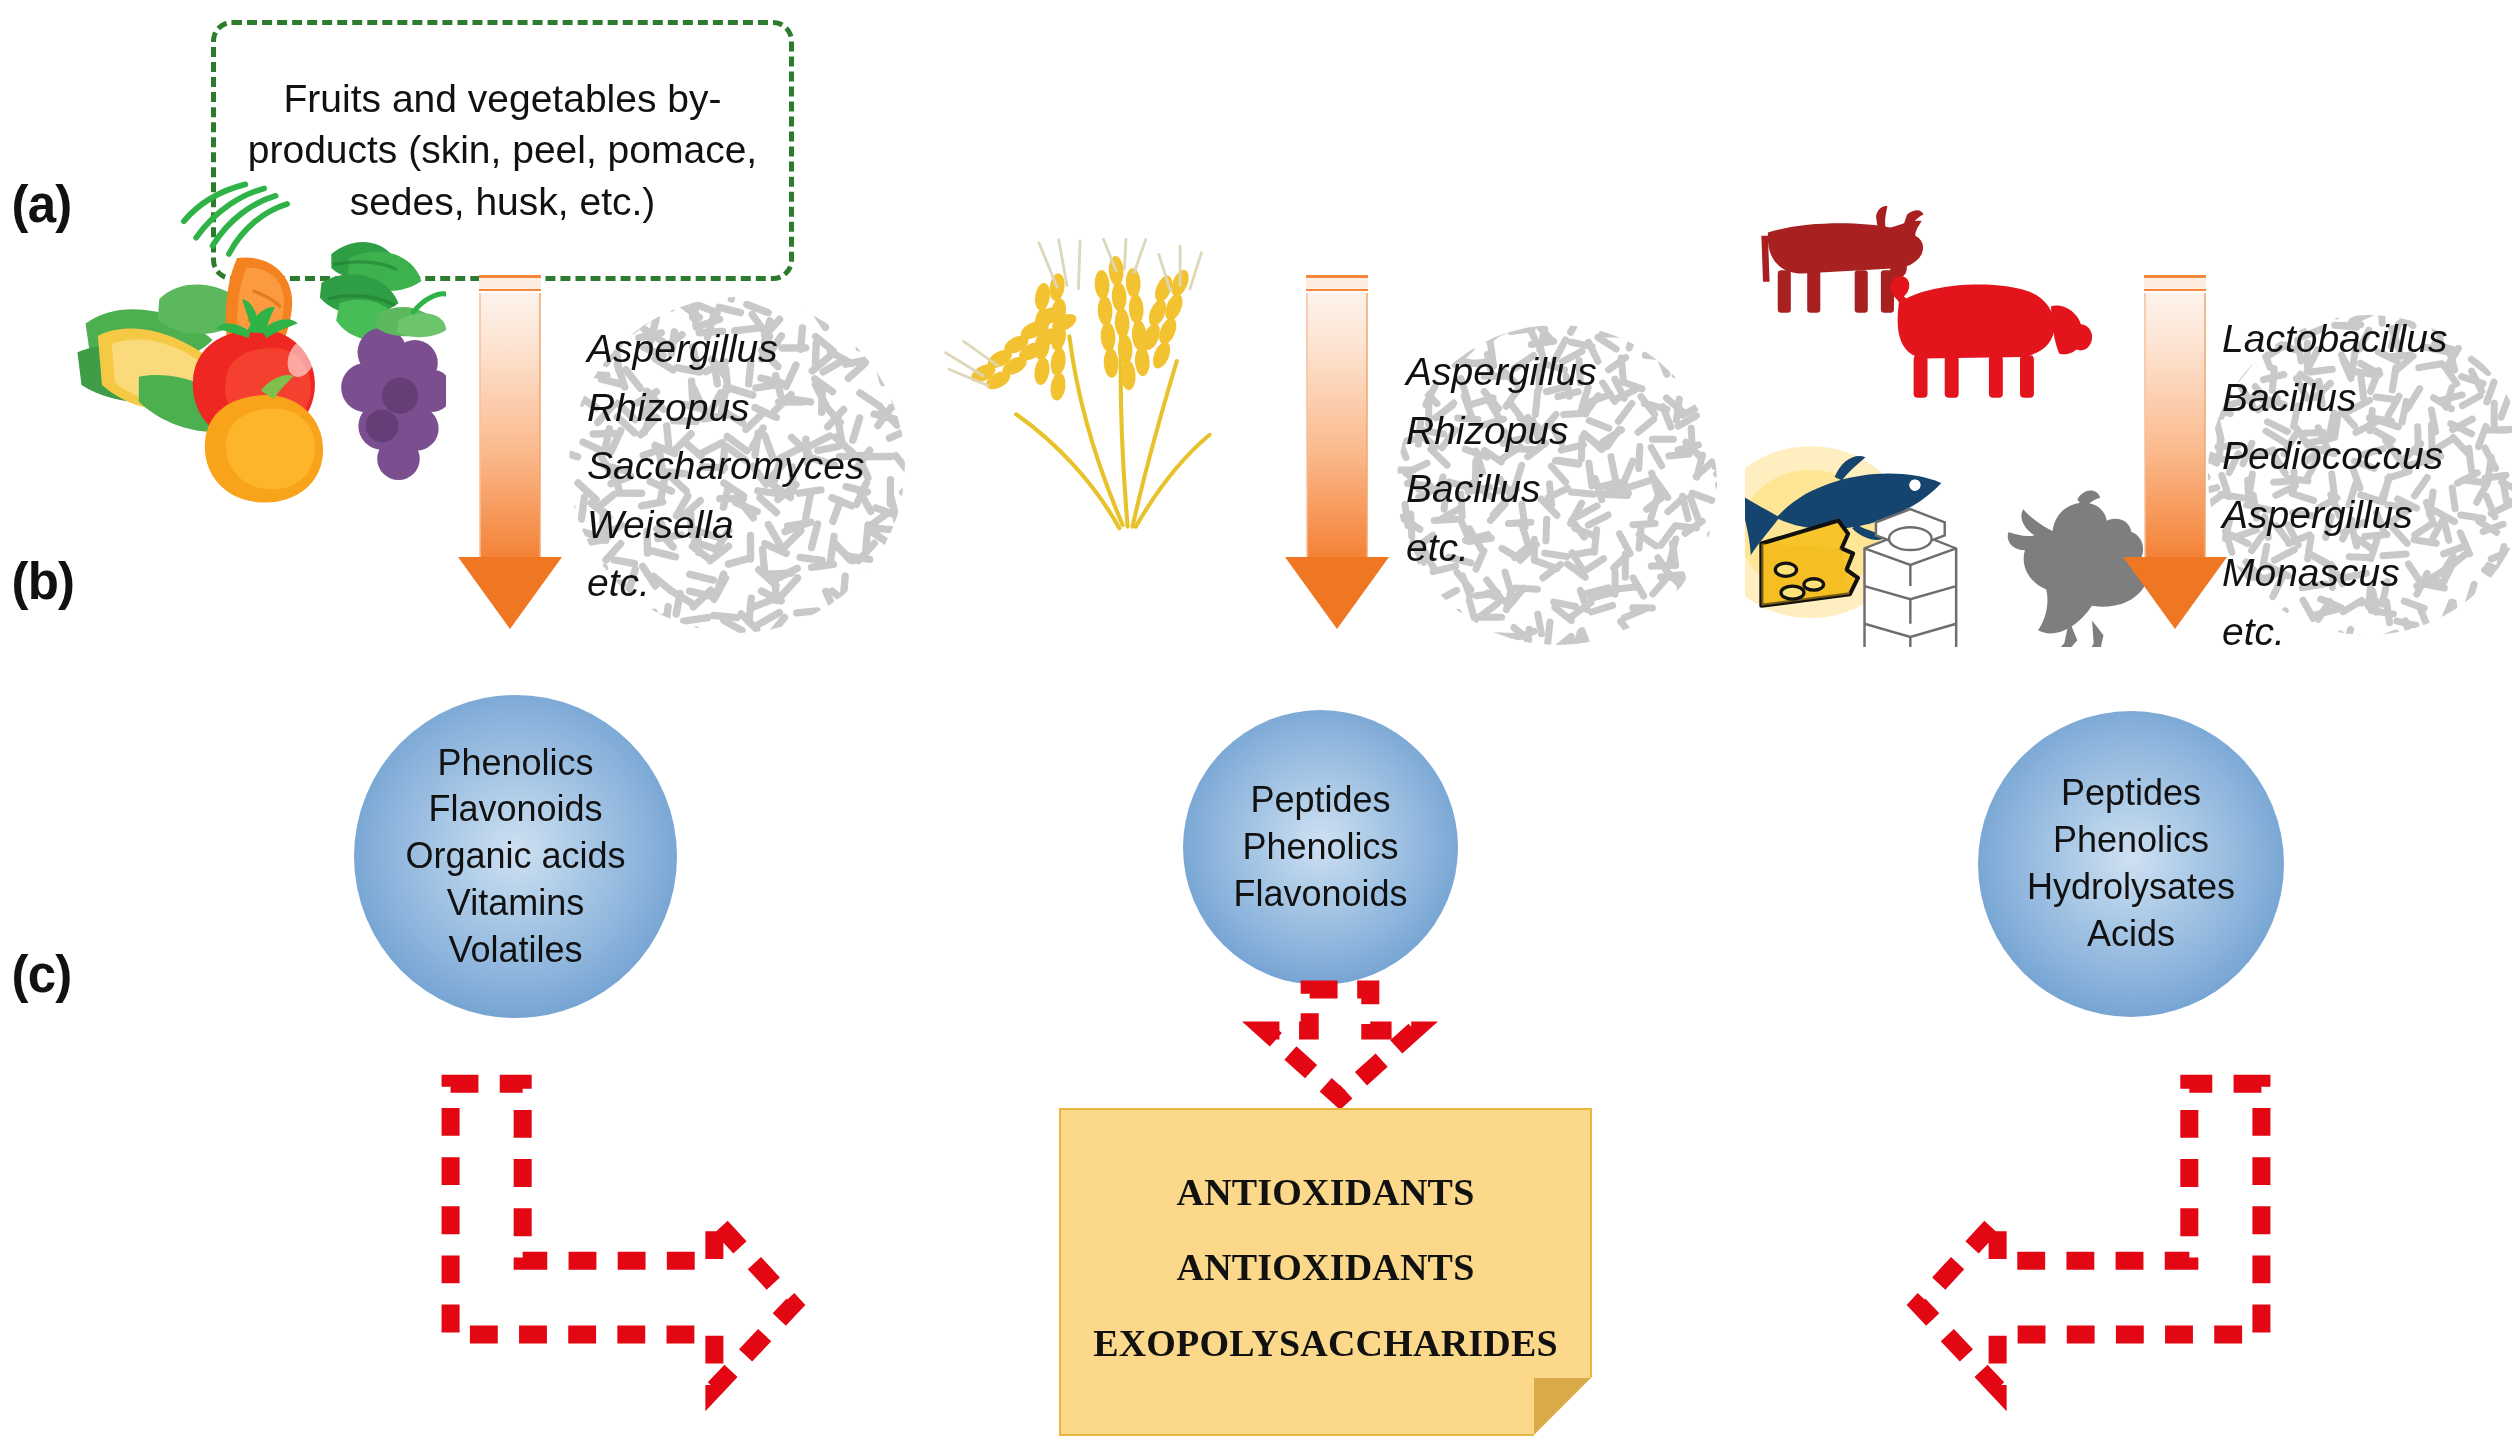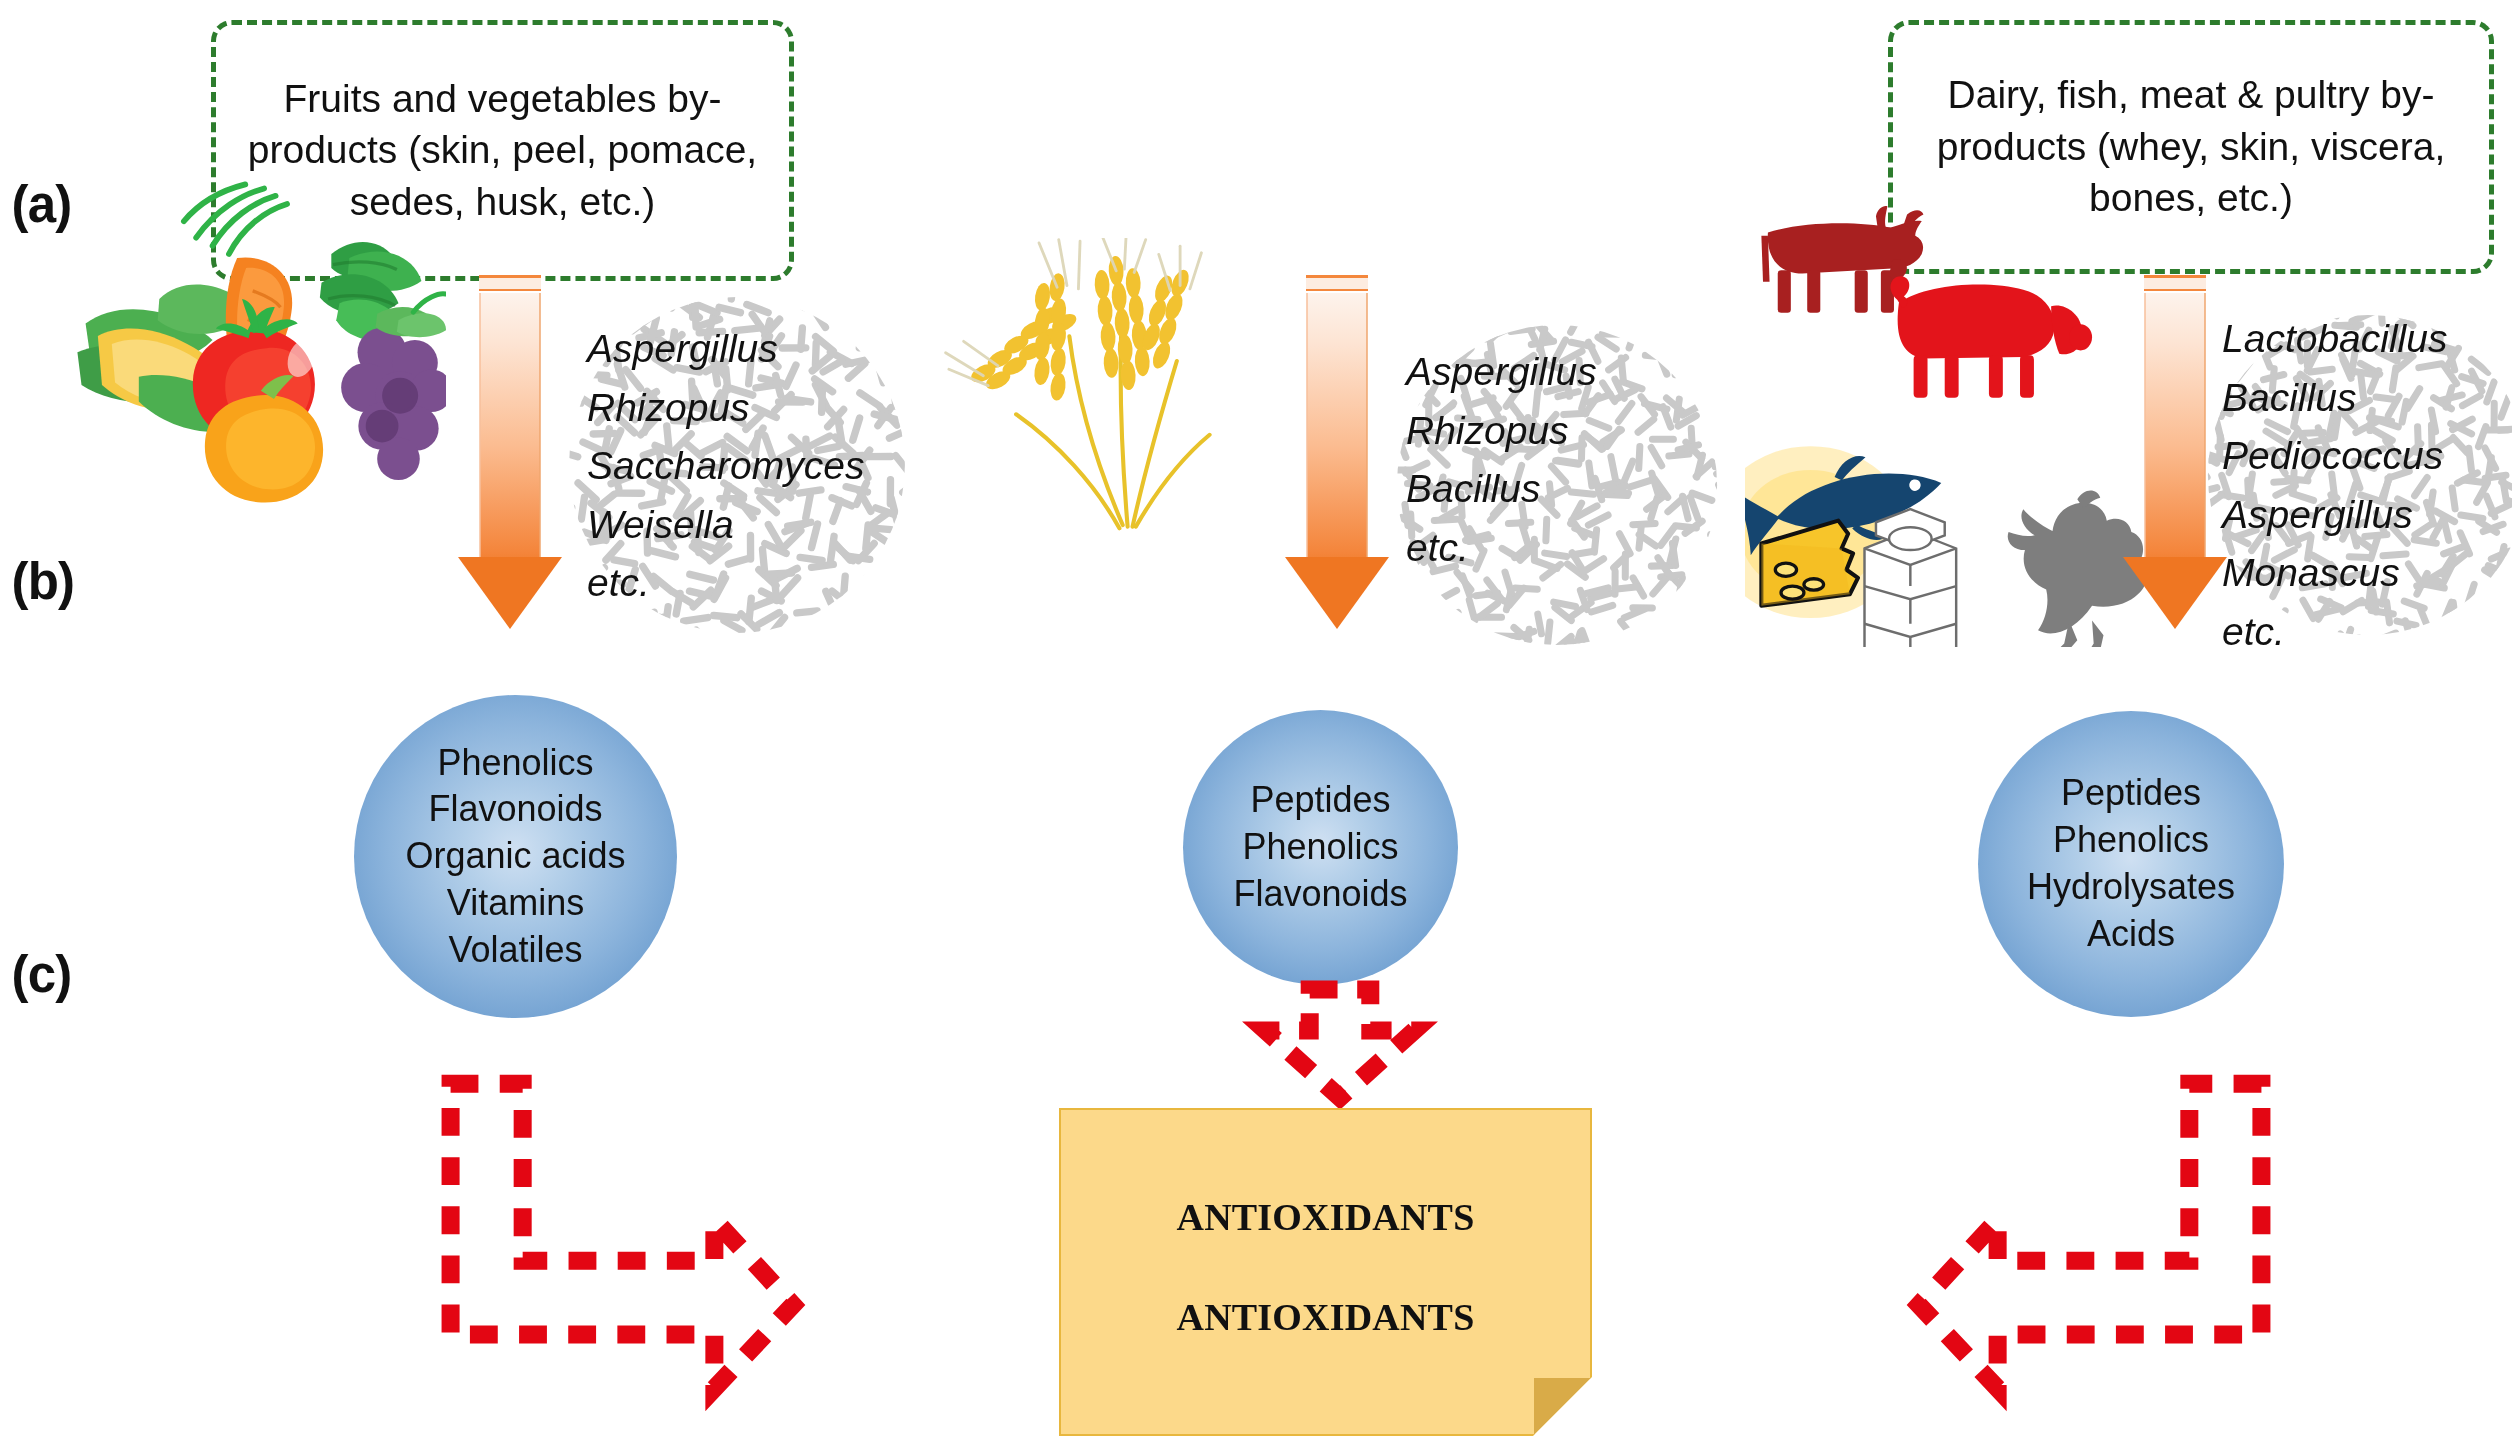--- a/index.html
+++ b/index.html
@@ -388,25 +388,25 @@
 
   <div class="red-arrow" style="left:1221px;top:983px;">
     <svg width="238" height="131" viewBox="0 0 290 160">
       <path d="M108 8 H182 V58 H236 L145 140 L54 58 H108 Z" fill="none" stroke="#e30613" stroke-width="22" stroke-dasharray="34 24" stroke-linecap="butt"></path>
     </svg>
   </div>
 
   <div class="note" style="left:1059px;top:1108px;width:533px;height:328px;font-family:Liberation Serif, serif;">
     <div>ANTIOXIDANTS</div>
     <div>ANTIOXIDANTS</div>
+    <div>EXOPOLYSACCHARIDES</div>
     <span class="note-fold2"></span>
     <span class="note-fold"></span>
   </div>
 
-  <div class="source-box" style="left:1888px;top:19.7px;width:606px;height:254px;">Dairy, fish, meat &amp; pultry by-products (whey, skin, viscera,  bones, etc.)</div>
 
   <div class="clipart" style="left:1745px;top:188px;">
     <svg width="442" height="459" viewBox="0 0 540 560">
 
       <ellipse cx="80" cy="420" rx="120" ry="105" fill="#ffd24a" opacity=".35"></ellipse>
       <ellipse cx="80" cy="420" rx="86" ry="76" fill="#ffdc66" opacity=".45"></ellipse>
 
       <g fill="#a82020" transform="translate(10,18)">
         <path d="M10 40 L18 40 L20 96 L12 96 Z"></path>
         <path d="M18 36 C60 22 130 22 168 30 C186 24 196 20 206 22 C202 28 198 34 198 40

